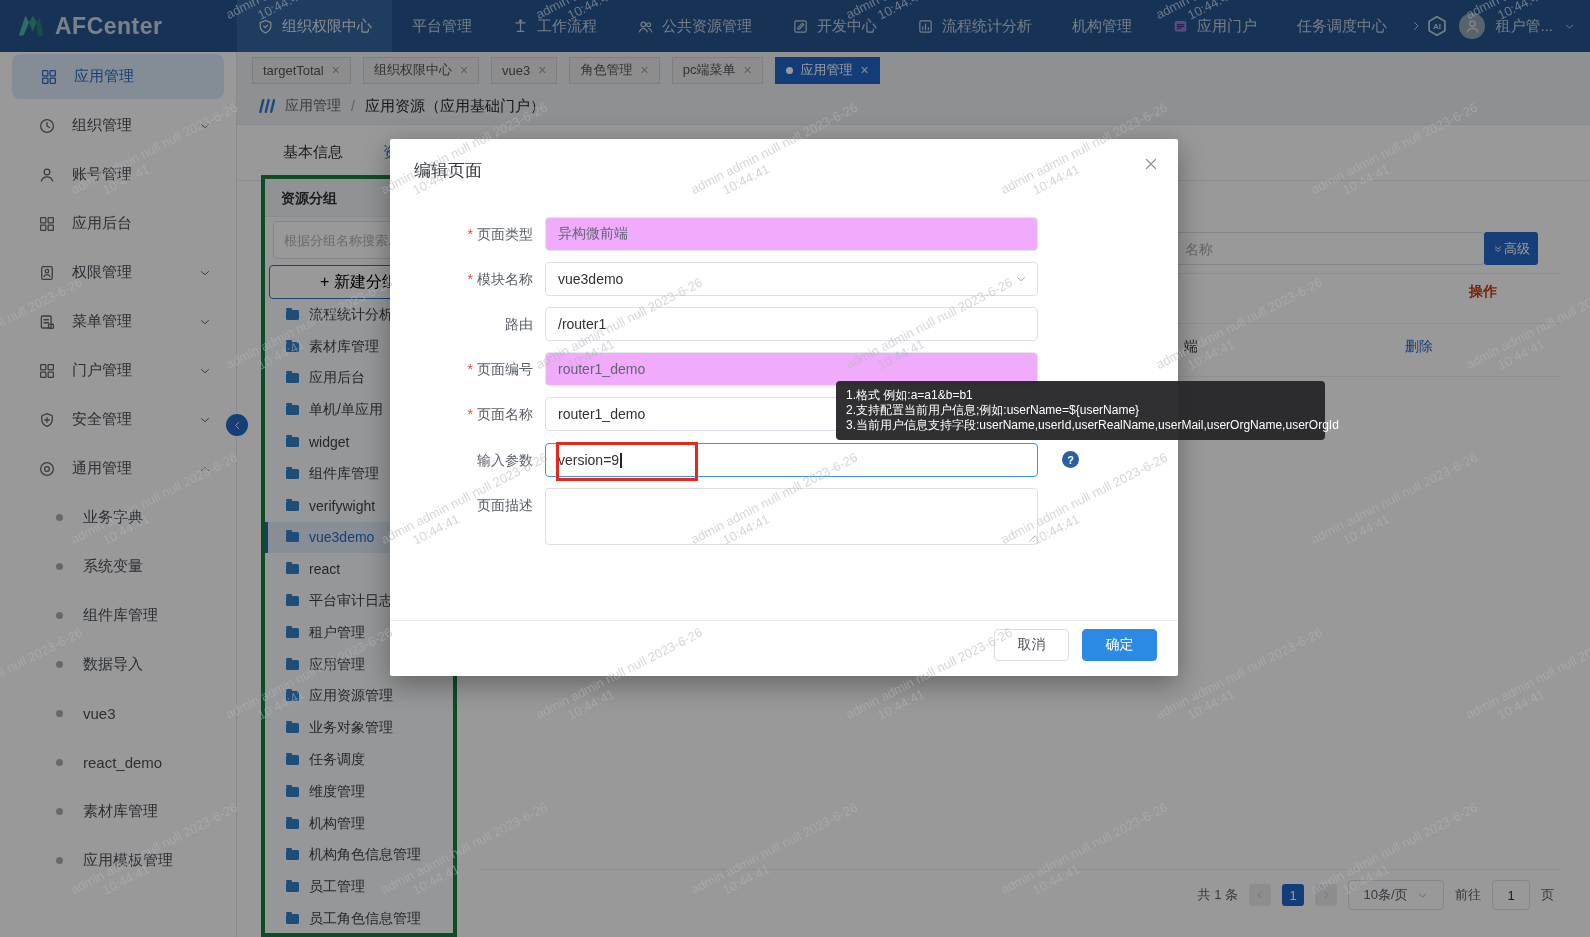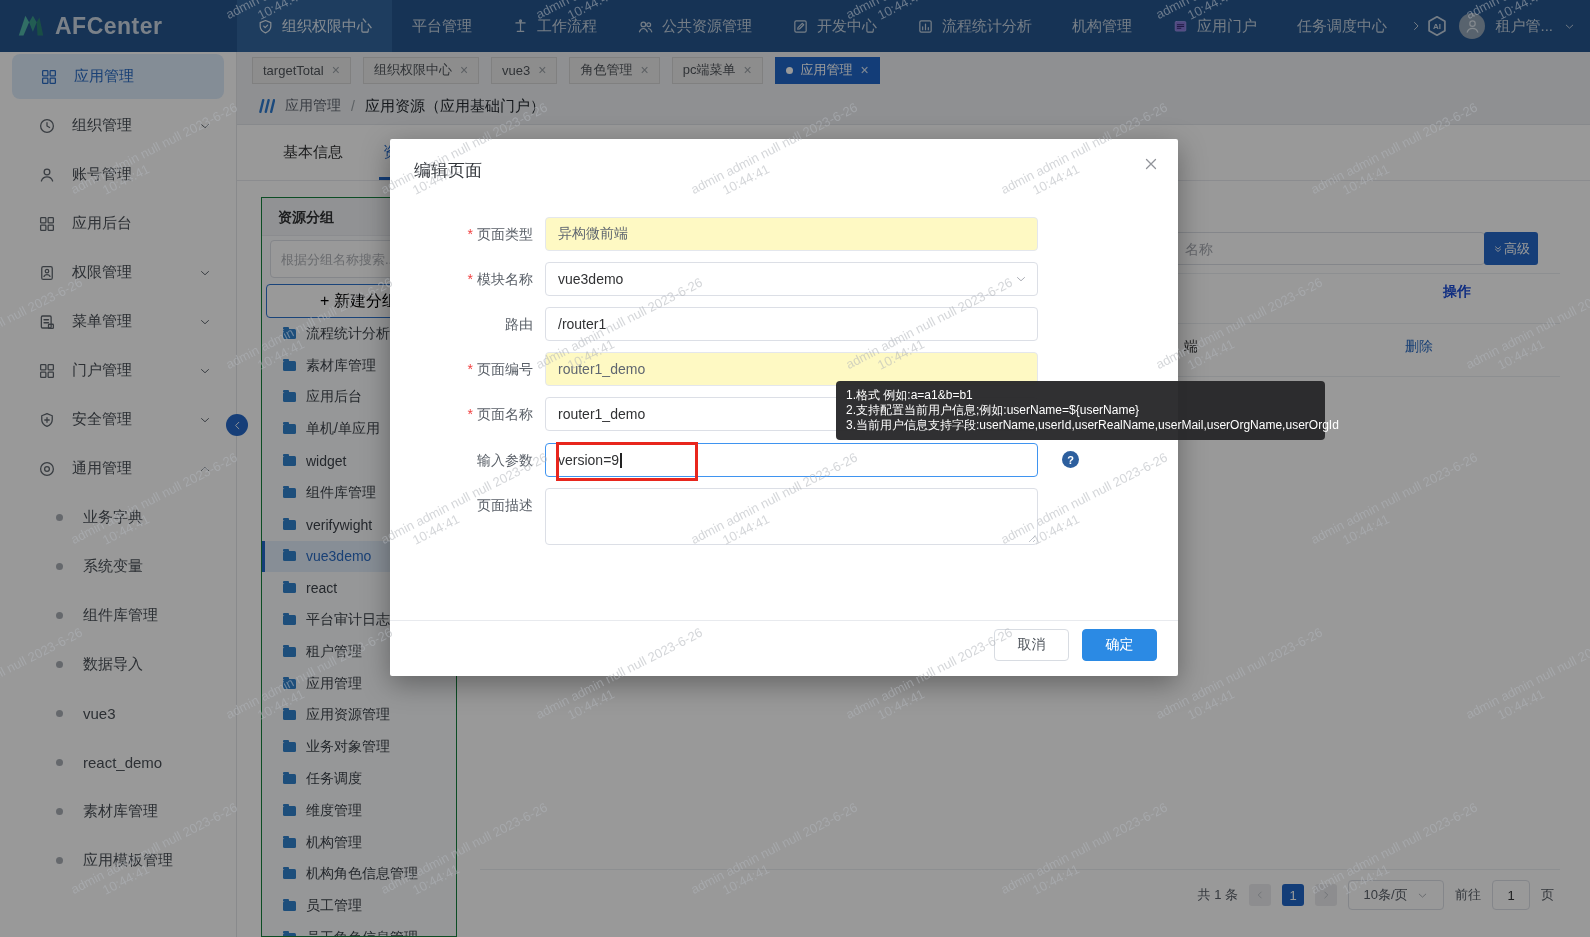--- a/index.html
+++ b/index.html
@@ -45,58 +45,58 @@
 .bc-parent{color:#5f6570;font-size:14px;cursor:pointer}
 .bc-sep{color:#9aa0a6;font-size:14px}
 .bc-current{color:#24292f;font-size:15px;font-weight:400}
 .card{position:absolute;top:72px;left:0;right:0;bottom:0;background:#fff;border-top:1px solid #e2e5e9;overflow:hidden}
 .ctabs{height:56px;display:flex;align-items:flex-end;padding-left:46px;gap:40px;border-bottom:1px solid #e8eaee}
 .ctab{padding-bottom:18px;font-size:15px;color:#303133;position:relative;cursor:pointer}
 .ctab.active{color:#2167c9}
 .ctab.active::after{content:"";position:absolute;left:-4px;right:-10px;bottom:0;height:3px;background:#2167c9}
 
 
-.gpanel{position:absolute;left:24px;top:72px;width:196px;bottom:0;background:#fbfcfd;border:1px solid #15803d}
+.gpanel{position:absolute;left:24px;top:50px;width:196px;bottom:0;background:#fbfcfd;border:4px solid #15803d}
 .gp-head{height:38px;line-height:38px;padding-left:16px;font-weight:700;font-size:14px;color:#303133;background:#f2f4f7;border-bottom:1px solid #e8eaee}
 .gp-search{display:block;margin:4px 8px 0;width:178px;height:38px;border:1px solid #dcdfe6;border-radius:4px;background:#fff;padding:0 10px;font-size:13px;color:#303133;font-family:inherit}
 .gp-search::placeholder{color:#b0b3b8}
 .gp-btn{margin:6px 4px 16px;height:34px;border:1px solid #2c72cc;border-radius:4px;color:#000000;font-size:16px;display:flex;align-items:center;justify-content:center;background:#fff;cursor:pointer}
 .tree{position:absolute;top:120px;left:0;right:0;bottom:0;overflow:hidden}
 .titem{height:31.8px;display:flex;align-items:center;padding-left:21px;font-size:14px;color:#3d434b;cursor:pointer;white-space:nowrap}
 .titem .folder{width:13px;height:10px;border-radius:1.5px;background:#3182ce;margin-right:10px;position:relative;flex:none}
 .titem .folder::before{content:"";position:absolute;top:-2px;left:0;width:6px;height:2px;border-radius:1px 1px 0 0;background:#3182ce}
 .titem.selected{background:#e1edfb;border-left:3px solid #2167c9;padding-left:18px;color:#2b6cc4}
 
 
 .la-search{position:absolute;left:903px;top:107px;width:345px;height:33px;border:1px solid #dcdfe6;border-radius:4px;background:#fff;padding-left:44px;font-size:14px;font-family:inherit;color:#303133}
 .la-search::placeholder{color:#a8abb2}
 .la-adv{position:absolute;left:1247px;top:107px;width:54px;height:33px;background:#2568c8;border:none;border-radius:3px;color:#fff;font-size:13px;display:flex;align-items:center;justify-content:center;gap:0;cursor:pointer}
 .hline{position:absolute;left:243px;right:30px;height:0;border-top:1px solid #eceef2}
-.th-op{position:absolute;left:1206px;top:158px;font-size:14px;font-weight:700;color:#1d4ed8}
+.th-op{position:absolute;left:1232px;top:158px;font-size:14px;font-weight:700;color:#c2410c}
 .row-frag{position:absolute;left:947px;top:213px;font-size:14px;color:#303133}
 .row-del{position:absolute;left:1168px;top:213px;font-size:14px;color:#2b6cc4;cursor:pointer}
 
 
 .pager{position:absolute;top:755px;right:36px;display:flex;align-items:center;gap:11px;font-size:13px;color:#5a6068}
 .pg-btn{width:22px;height:22px;background:#ececee;border-radius:3px;display:flex;align-items:center;justify-content:center;color:#b6bac2;cursor:pointer}
 .pg-page{width:22px;height:22px;background:#2167c9;border-radius:3px;color:#fff;display:flex;align-items:center;justify-content:center;font-size:13px;cursor:pointer}
 .pg-size{width:96px;height:30px;border:1px solid #dcdfe6;border-radius:4px;background:#fff;display:flex;align-items:center;justify-content:center;gap:8px;color:#5a6068;cursor:pointer}
 .pg-size .chev{color:#a8abb2;display:flex}
 .pg-goto{width:38px;height:30px;border:1px solid #dcdfe6;border-radius:4px;text-align:center;font-size:13px;color:#303133;font-family:inherit;background:#fff}
 
 
 .overlay{position:absolute;inset:0;background:rgba(0,0,0,.4);z-index:10}
 .modal{position:absolute;left:390px;top:139px;width:788px;height:537px;background:#fff;z-index:20;box-shadow:0 8px 28px rgba(0,0,0,.35);border-radius:2px}
 .m-title{position:absolute;left:24px;top:20px;font-size:17px;color:#2f3338}
 .m-close{position:absolute;right:18px;top:16px;color:#909399;cursor:pointer}
 .frow{position:absolute;left:0;display:flex;align-items:flex-start}
 .flabel{width:155px;text-align:right;padding-right:12px;font-size:14px;color:#5a6068;line-height:34px;white-space:nowrap}
 .star{color:#f13f3f;margin-right:4px;font-size:14px}
 .inp{height:34px;border:1px solid #dcdfe6;border-radius:4px;width:493px;padding:0 12px;font-size:14px;color:#303133;background:#fff;font-family:inherit}
-.inp.disabled{background:#fef9c3;border-color:#e4e7ed;color:#5f6670}
+.inp.disabled{background:#f0abfc;border-color:#e4e7ed;color:#5f6670}
 .inp.focused{border:1.5px solid #3f94f0;display:flex;align-items:center}
 .sel-wrap{position:relative;width:493px}
 .sel-chev{position:absolute;right:10px;top:10px;color:#a8abb2;display:flex}
 .ta-wrap{position:relative;width:493px}
 .txtarea{width:493px;height:57px;border:1px solid #dcdfe6;border-radius:4px;resize:none;padding:6px 12px;font-size:14px;font-family:inherit;color:#303133;display:block}
 .resize-corner{position:absolute;right:3px;bottom:3px;width:9px;height:9px;background:repeating-linear-gradient(135deg,transparent 0 2px,#c0c4cc 2px 3px);clip-path:polygon(100% 0,100% 100%,0 100%);pointer-events:none}
 .caret{display:inline-block;width:1.5px;height:15px;background:#222;margin-left:1px}
 .m-foot{position:absolute;left:0;right:0;top:481px;height:56px;border-top:1px solid #e8eaee}
 .btn{position:absolute;top:8px;height:32px;width:75px;border-radius:4px;font-size:14px;display:flex;align-items:center;justify-content:center;cursor:pointer}
 .btn-cancel{right:109px;background:#fff;border:1px solid #d8dce2;color:#4e545b}

